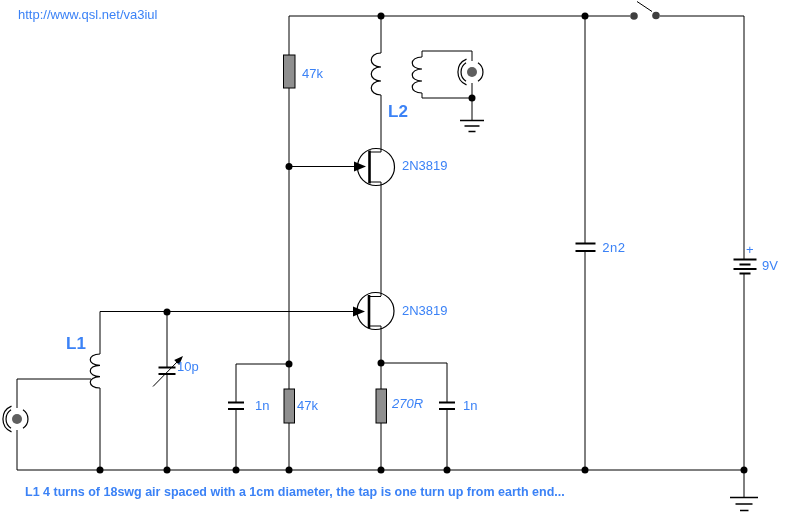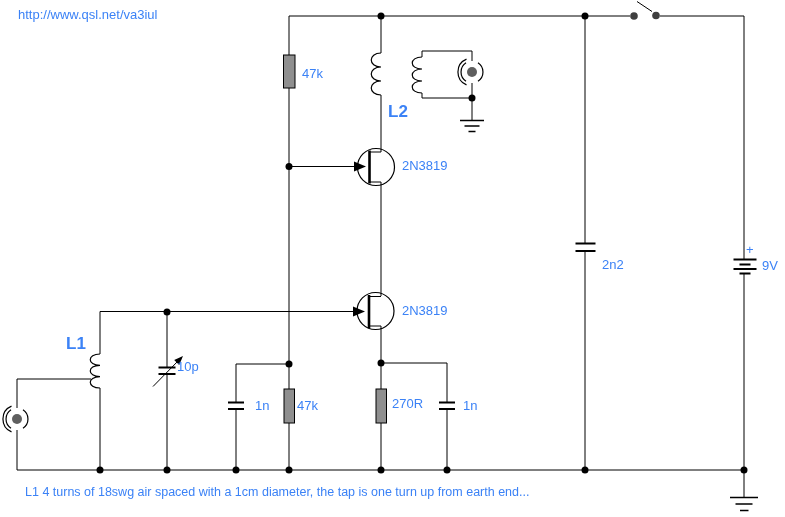--- a/index.html
+++ b/index.html
@@ -152,20 +152,20 @@
   <div class="lbl" style="left:18px;top:8px;">http://www.qsl.net/va3iul</div>
 
   <div class="lbl" style="left:302px;top:67px;">47k</div>
   <div class="lbl-bold" style="left:388px;top:104px;">L2</div>
   <div class="lbl" style="left:402px;top:159px;">2N3819</div>
   <div class="lbl" style="left:402px;top:304px;">2N3819</div>
   <div class="lbl-bold" style="left:66px;top:336px;">L1</div>
   <div class="lbl" style="left:177px;top:360px;">10p</div>
   <div class="lbl" style="left:255px;top:399px;">1n</div>
   <div class="lbl" style="left:297px;top:399px;">47k</div>
-  <div class="lbl" style="left:392px;top:397px;">270R</div>
+  <div class="lbl" style="left:392px;top:397px;font-style:italic;">270R</div>
   <div class="lbl" style="left:463px;top:399px;">1n</div>
-  <div class="lbl" style="left:602px;top:258px;">2n2</div>
+  <div class="lbl" style="left:602px;top:242px;font-family:Liberation Mono, monospace;">2n2</div>
   <div class="lbl" style="left:746px;top:243px;">+</div>
   <div class="lbl" style="left:762px;top:259px;">9V</div>
 
-  <div class="note" style="left:25px;top:485px;">L1 4 turns of 18swg air spaced with a 1cm diameter, the tap is one turn up from earth end...</div>
+  <div class="note" style="left:25px;top:485px;font-weight:bold;">L1 4 turns of 18swg air spaced with a 1cm diameter, the tap is one turn up from earth end...</div>
 </div>
 
 </body></html>

